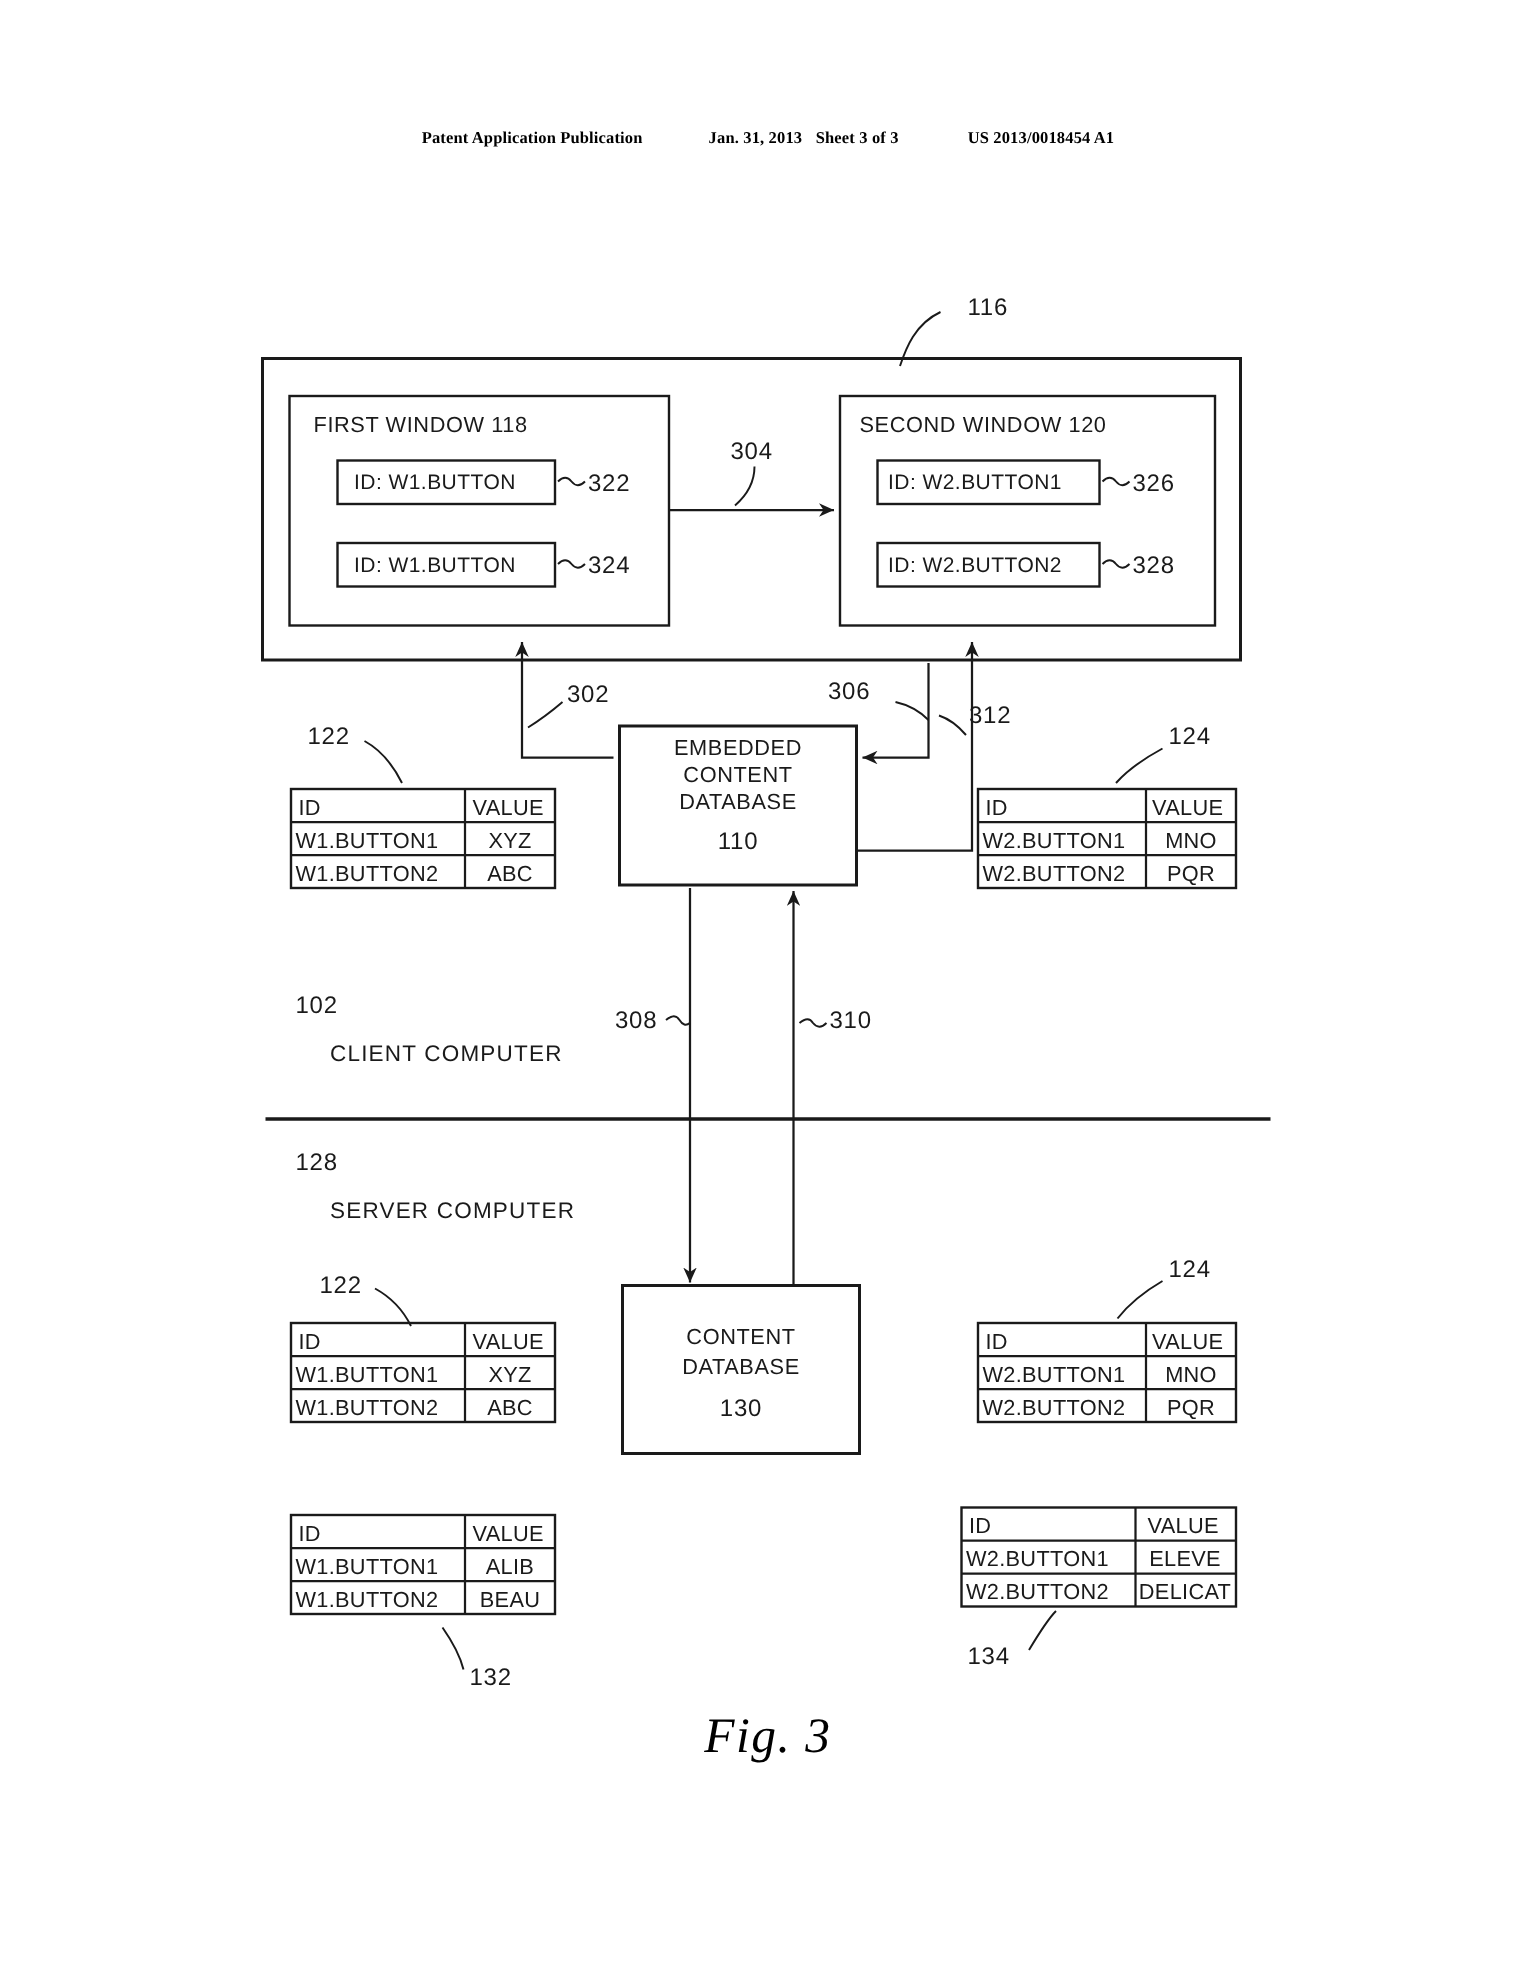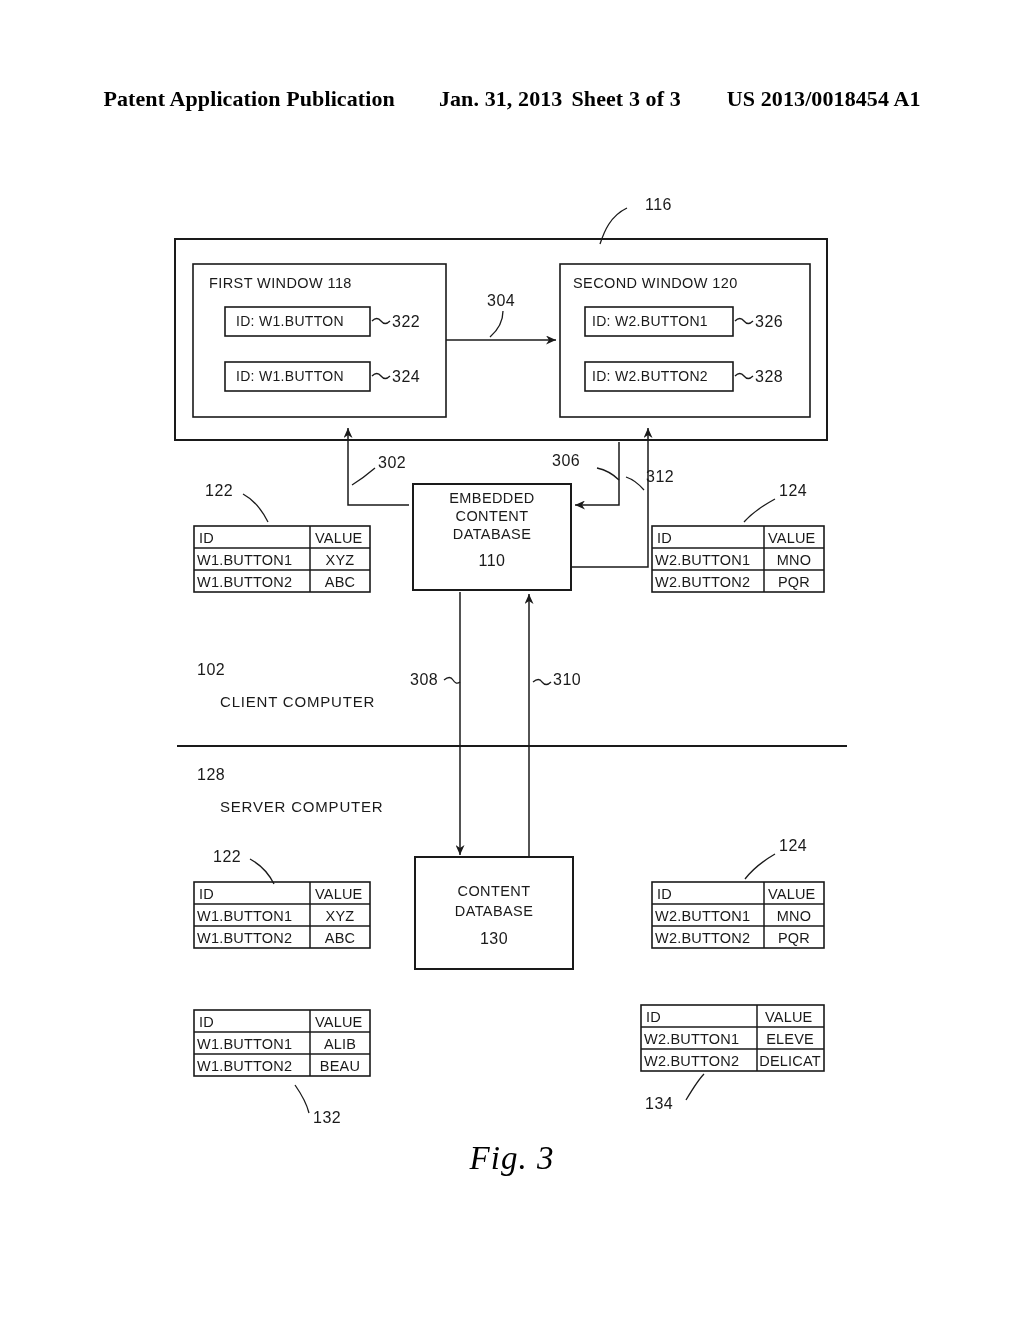--- a/index.html
+++ b/index.html
@@ -21,21 +21,21 @@
     position: absolute;
     left: 0;
     top: 86px;
     width: 1024px;
     height: 26px;
     display: flex;
     justify-content: center;
     align-items: baseline;
     font-family: "Liberation Serif", serif;
     font-weight: bold;
-    font-size: 22px;
+    font-size: 11px;
     letter-spacing: 0.1px;
     white-space: nowrap;
   }
   #page-header .hdr-left   { margin-right: 44px; }
   #page-header .hdr-mid    { margin-right: 46px; }
   #page-header .hdr-right  { }
   #page-header .hdr-mid .hdr-date  { margin-right: 9px; margin-top: 31px; }
 
   
   #figure-caption {

